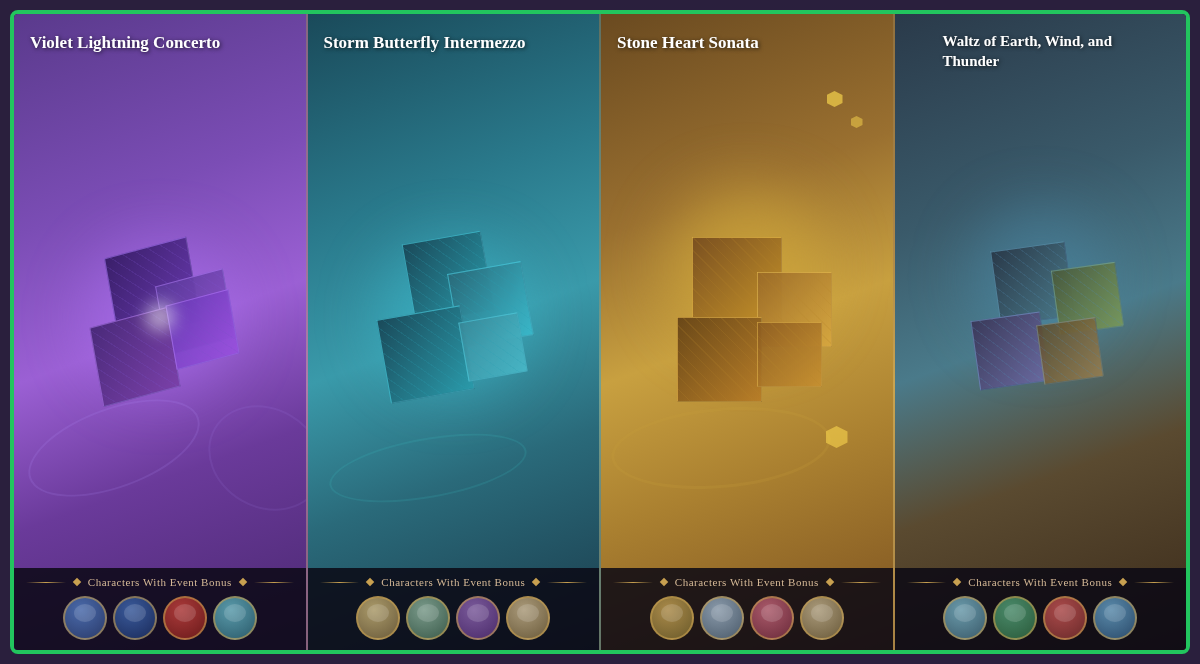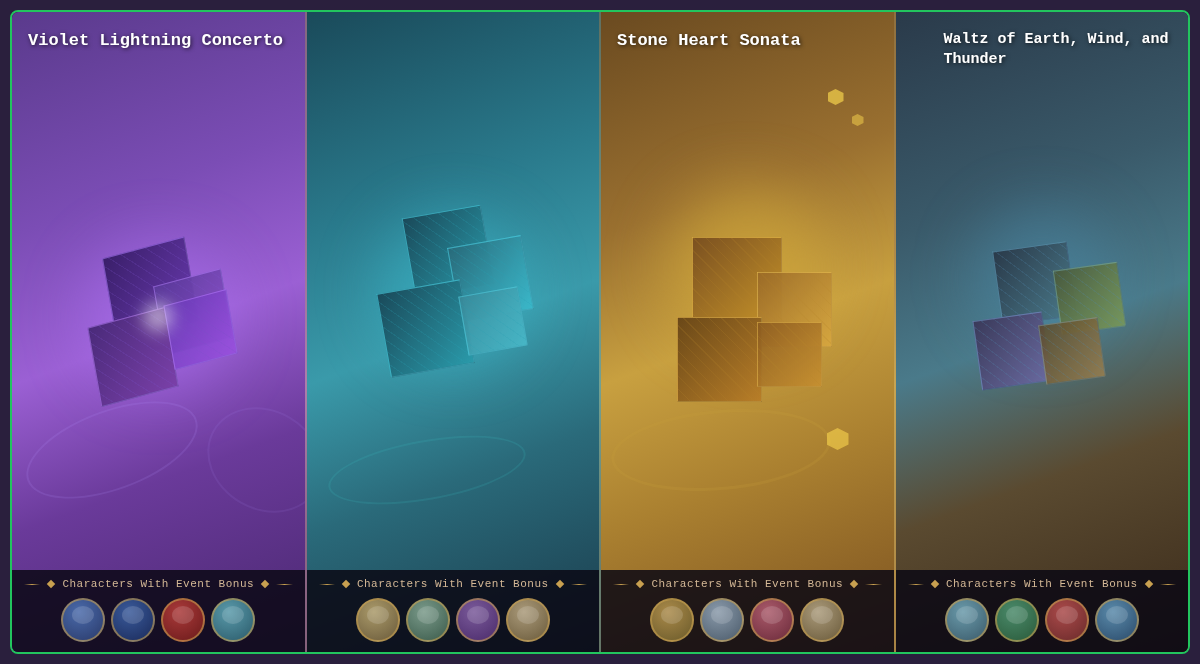--- a/index.html
+++ b/index.html
@@ -10,26 +10,25 @@
       display: flex;
       align-items: center;
       justify-content: center;
       font-family: 'Georgia', serif;
       overflow: hidden;
     }
 
     .outer-frame {
       width: 1180px;
       height: 644px;
-      border: 2px solid #22c55e;
+      border: 4px solid #22c55e;
       border-radius: 8px;
       display: flex;
       overflow: hidden;
       background: #1a1020;
-      font-family: Liberation Mono, monospace;
     }
 
     .card {
       flex: 1;
       display: flex;
       flex-direction: column;
       position: relative;
       overflow: hidden;
     }
 
@@ -358,20 +357,21 @@
             <div class="avatar-face"></div>
           </div>
         <div class="avatar av-c1-4">
             <div class="avatar-face"></div>
           </div>
       </div>
     </div>
   </div>
 
   <div class="card card-2">
+    <div class="card-title">Storm Butterfly Intermezzo</div>
     <div class="card-art">
       <div class="bg-glow c2-glow"></div>
       <div class="teal-swirl"></div>
       <div class="cube-group">
         <div class="cube-teal c2-b1"></div>
         <div class="cube-teal c2-b2" style="background:linear-gradient(135deg,#2a6a7a,#3abacc);opacity:0.9;"></div>
         <div class="cube-teal c2-b3" style="background:linear-gradient(135deg,#1a4a5a,#2a9aaa);"></div>
         <div class="cube-teal c2-b4" style="background:linear-gradient(135deg,#3a8a9a,#4abccc);opacity:0.85;"></div>
       </div>
     </div>

